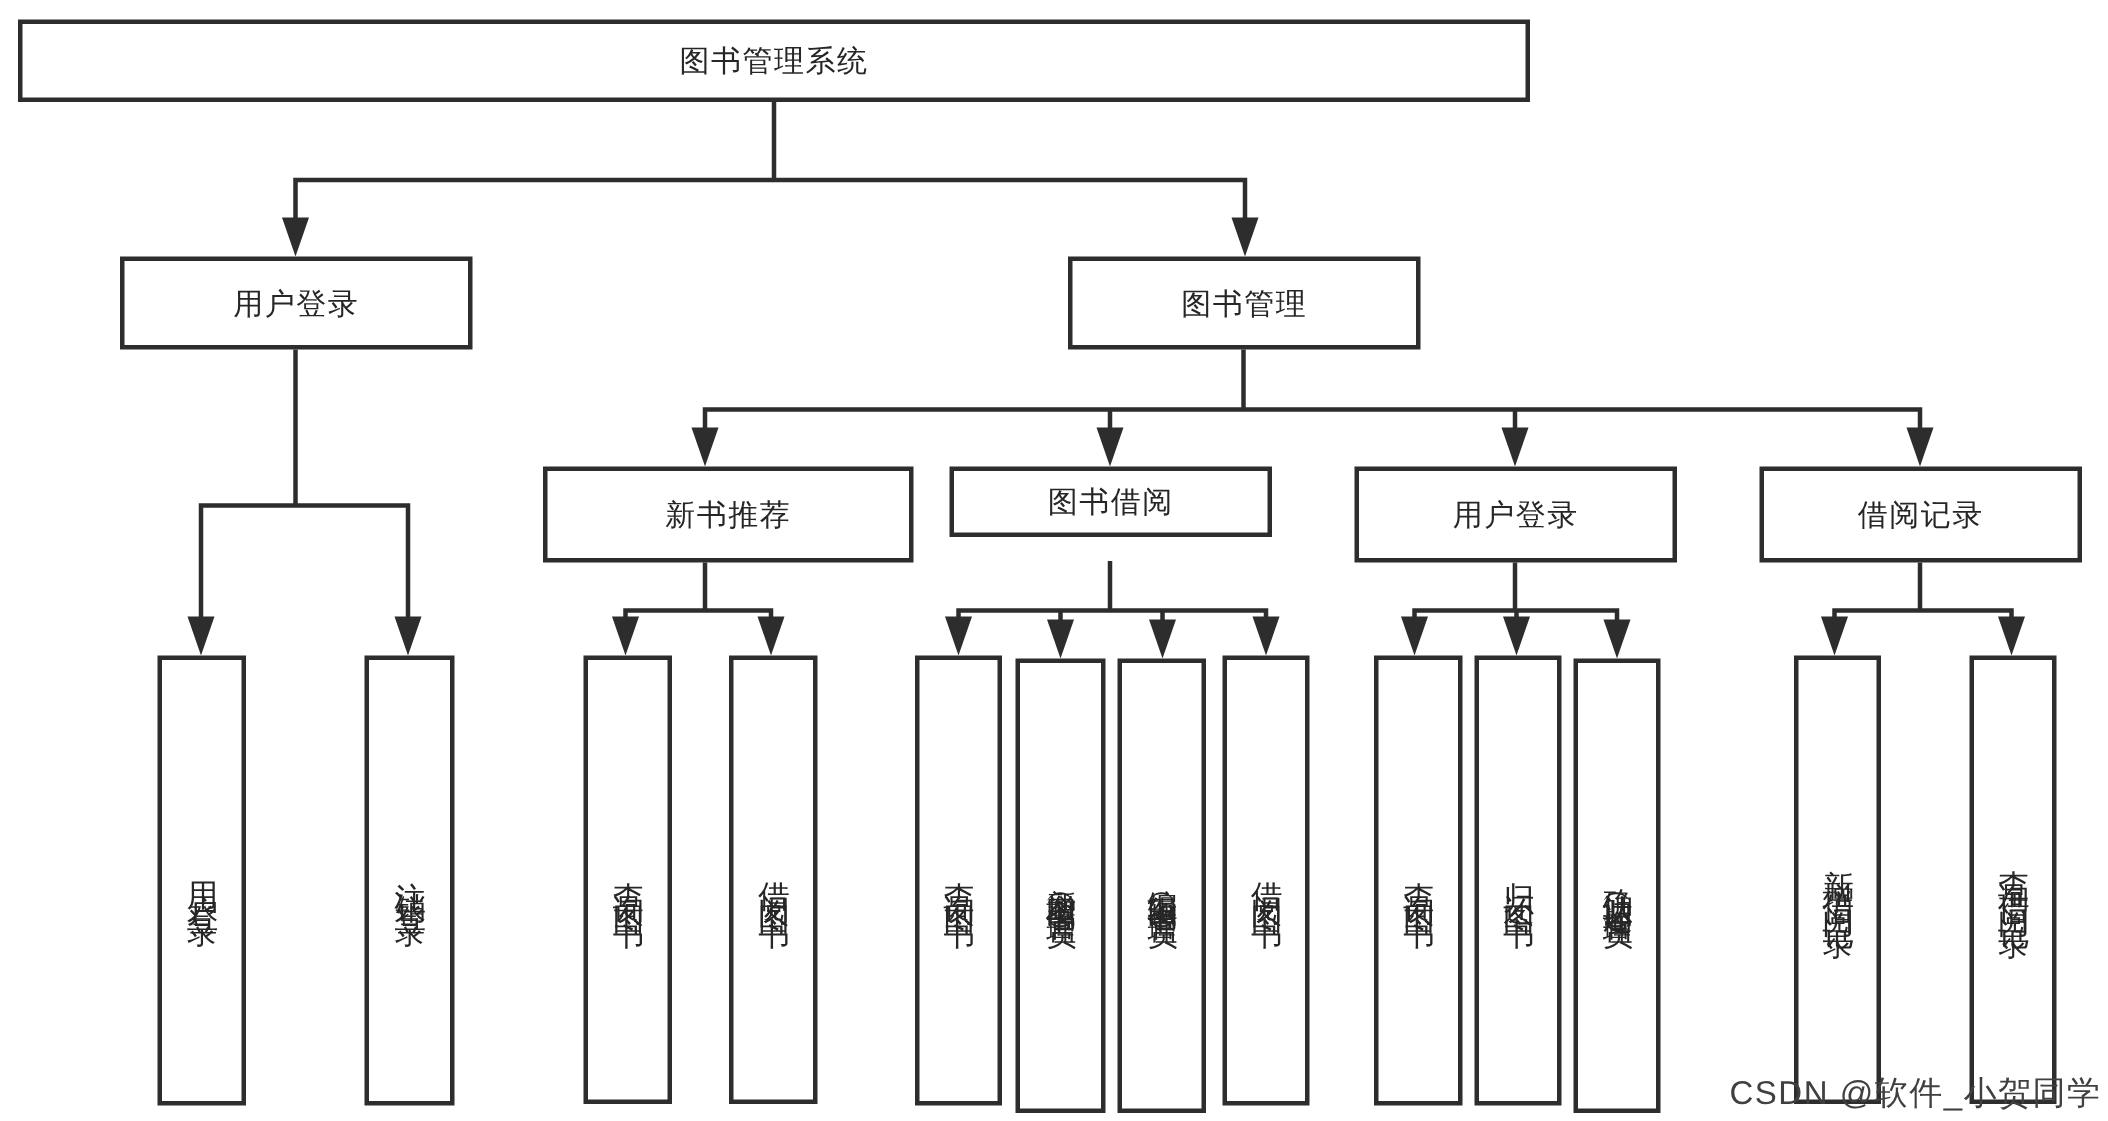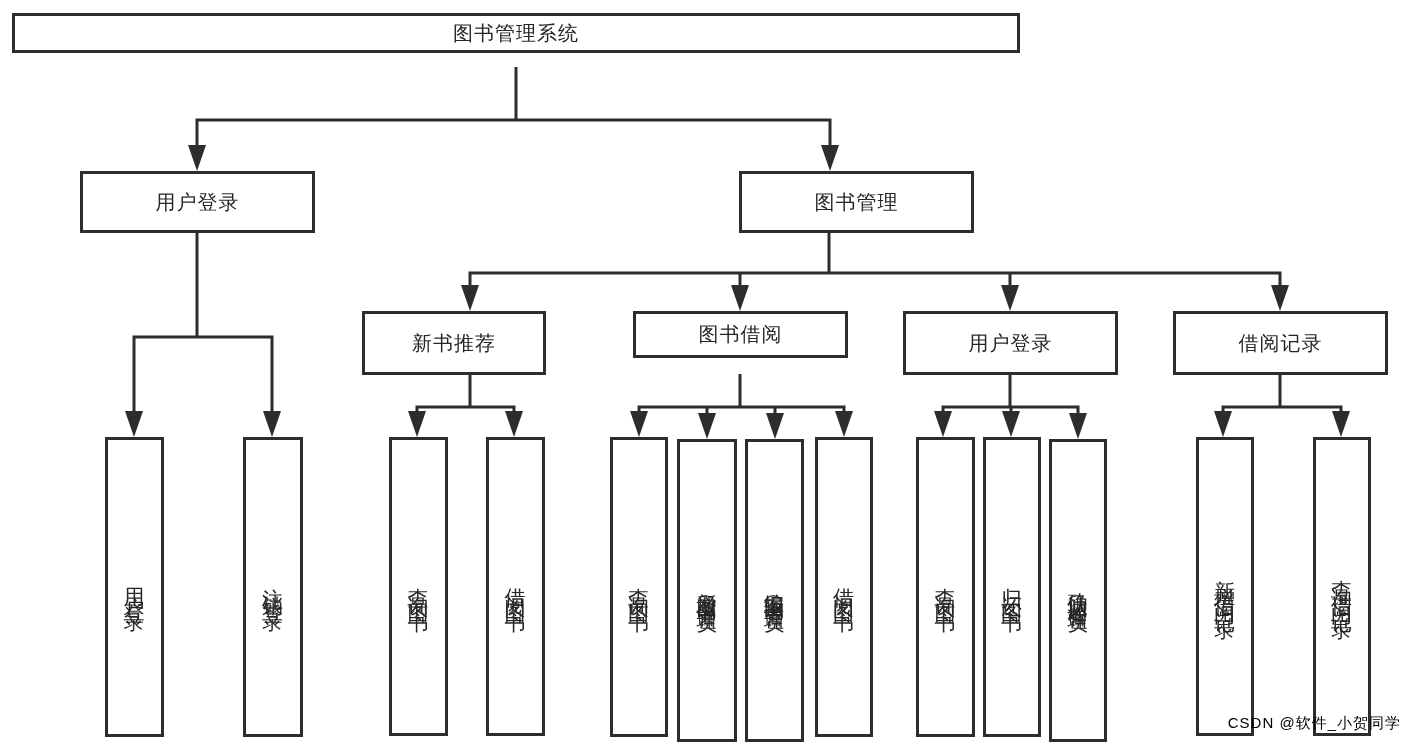--- a/index.html
+++ b/index.html
@@ -48,23 +48,23 @@
   }
   .node.leaf.tight span {
     letter-spacing: 3px;
     font-size: 20px;
   }
   .watermark {
     position: absolute;
     top: 714px;
     right: 4px;
     z-index: 3;
-    font-size: 15px;
+    font-size: 22px;
     letter-spacing: 1px;
-    color: #000000;
+    color: #404040;
     white-space: nowrap;
   }
 </style>
 </head>
 <body>
 
 <div class="stage">
 
   <svg class="connectors" width="1405" height="747" viewBox="0 0 1405 747" aria-hidden="true">
     <g stroke="#2d2d2d" stroke-width="3" fill="none">
@@ -111,32 +111,32 @@
       <path d="M766 413 L784 413 L775 439 Z"></path>
       <path d="M835 411 L853 411 L844 437 Z"></path>
       <path d="M934 411 L952 411 L943 437 Z"></path>
       <path d="M1002 411 L1020 411 L1011 437 Z"></path>
       <path d="M1069 413 L1087 413 L1078 439 Z"></path>
       <path d="M1214 411 L1232 411 L1223 437 Z"></path>
       <path d="M1332 411 L1350 411 L1341 437 Z"></path>
     </g>
   </svg>
 
-  <div class="node hbox" style="left:12px; top:13px; width:1008px; height:40px;">
+  <div class="node hbox" style="left:12px; top:13px; width:1008px; height:55px;">
     <span>图书管理系统</span>
   </div>
 
   <div class="node hbox" style="left:80px; top:171px; width:235px; height:62px;">
     <span>用户登录</span>
   </div>
-  <div class="node hbox" style="left:712px; top:171px; width:235px; height:62px;margin-left:27px;">
+  <div class="node hbox" style="left:712px; top:171px; width:235px; height:62px;">
     <span>图书管理</span>
   </div>
 
-  <div class="node hbox" style="left:362px; top:311px; width:184px; height:64px;">
+  <div class="node hbox" style="left:362px; top:311px; width:247px; height:64px;">
     <span>新书推荐</span>
   </div>
   <div class="node hbox" style="left:633px; top:311px; width:215px; height:47px;">
     <span>图书借阅</span>
   </div>
   <div class="node hbox" style="left:903px; top:311px; width:215px; height:64px;">
     <span>用户登录</span>
   </div>
   <div class="node hbox" style="left:1173px; top:311px; width:215px; height:64px;">
     <span>借阅记录</span>

